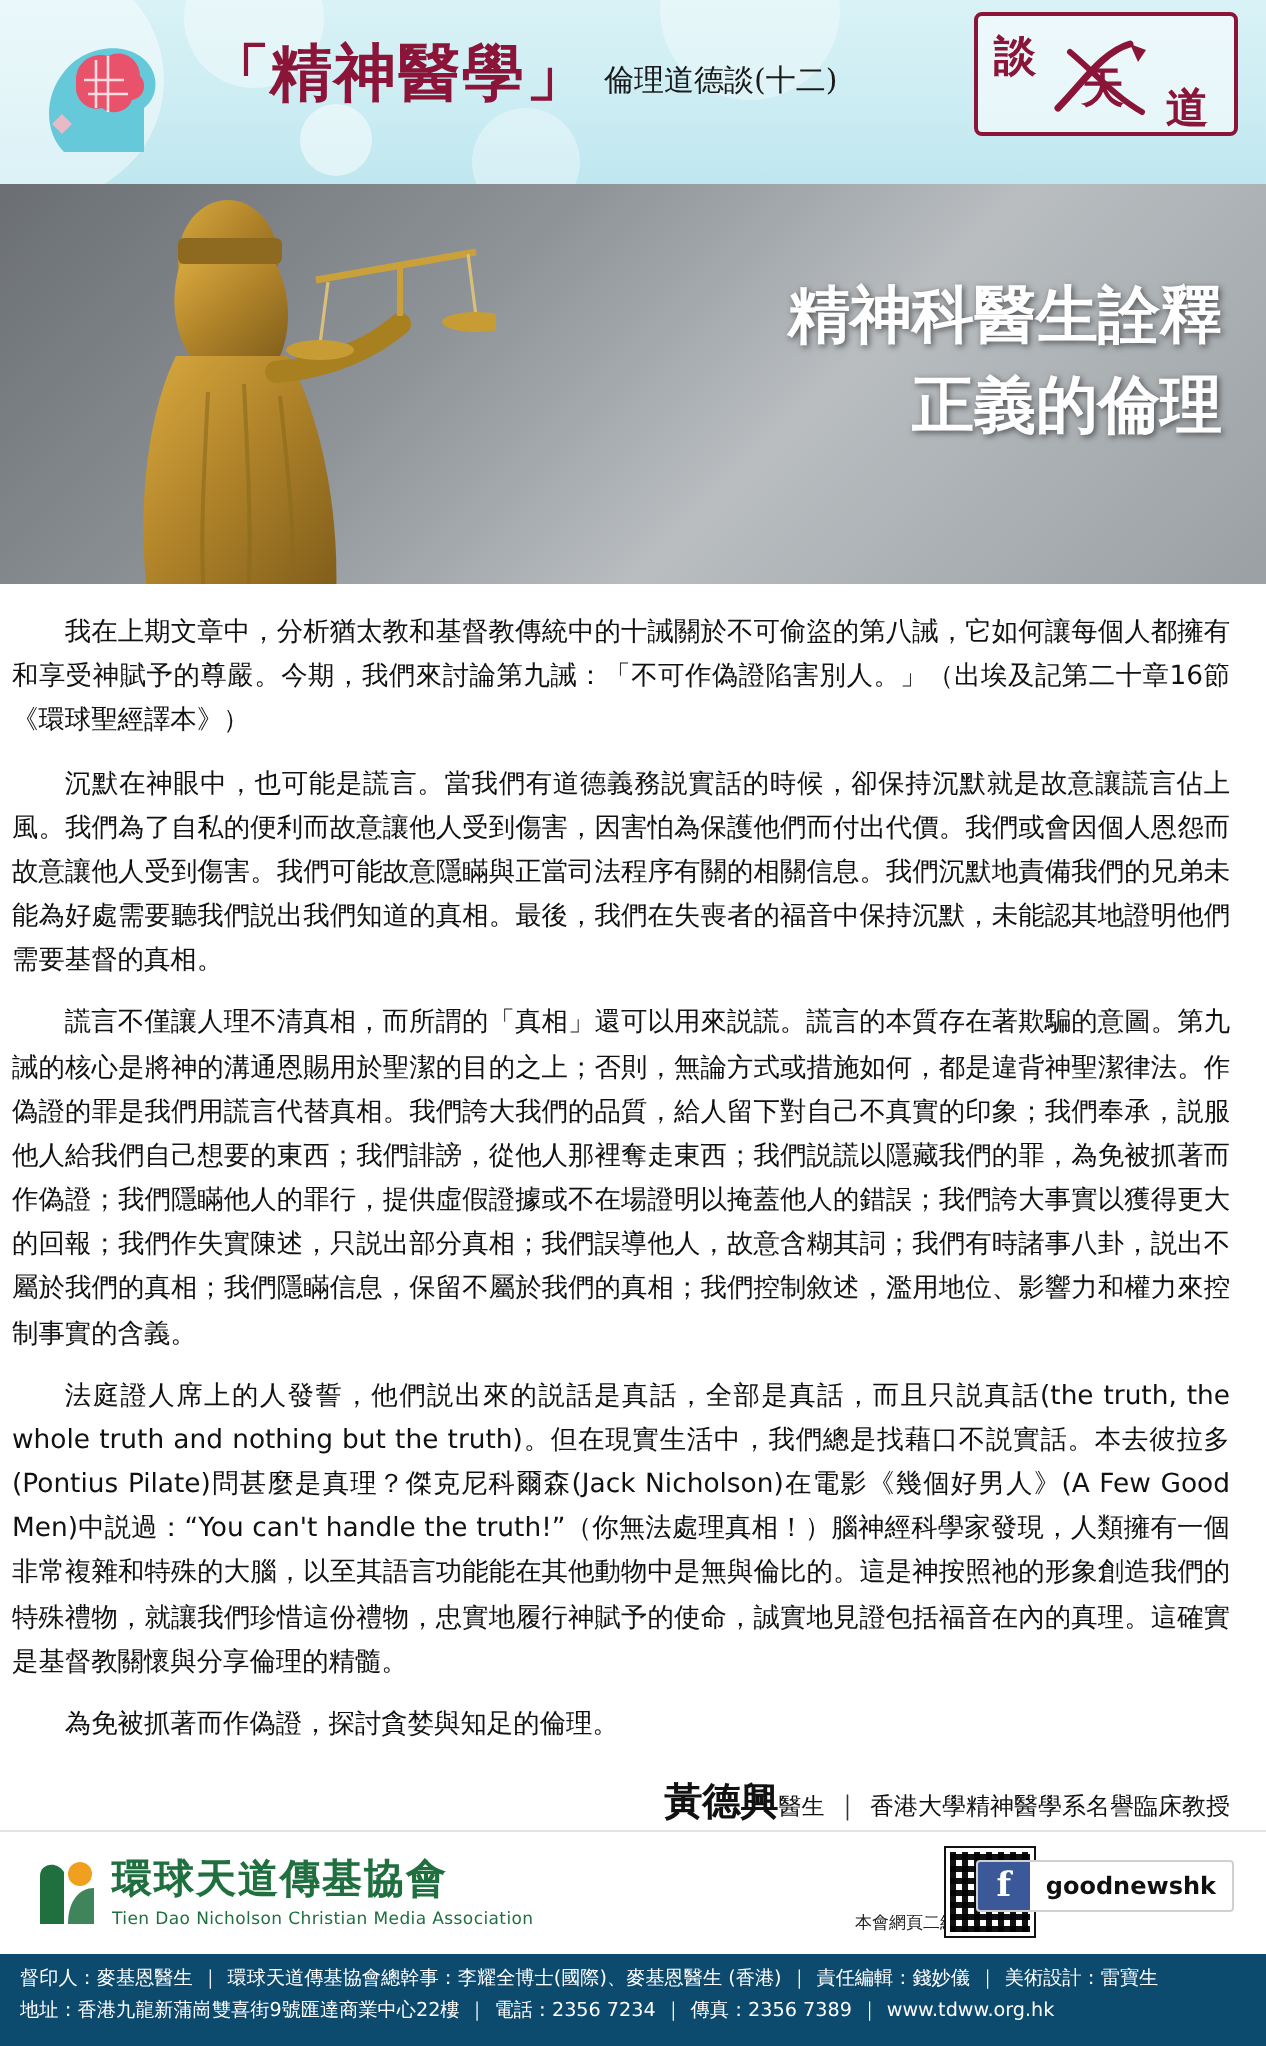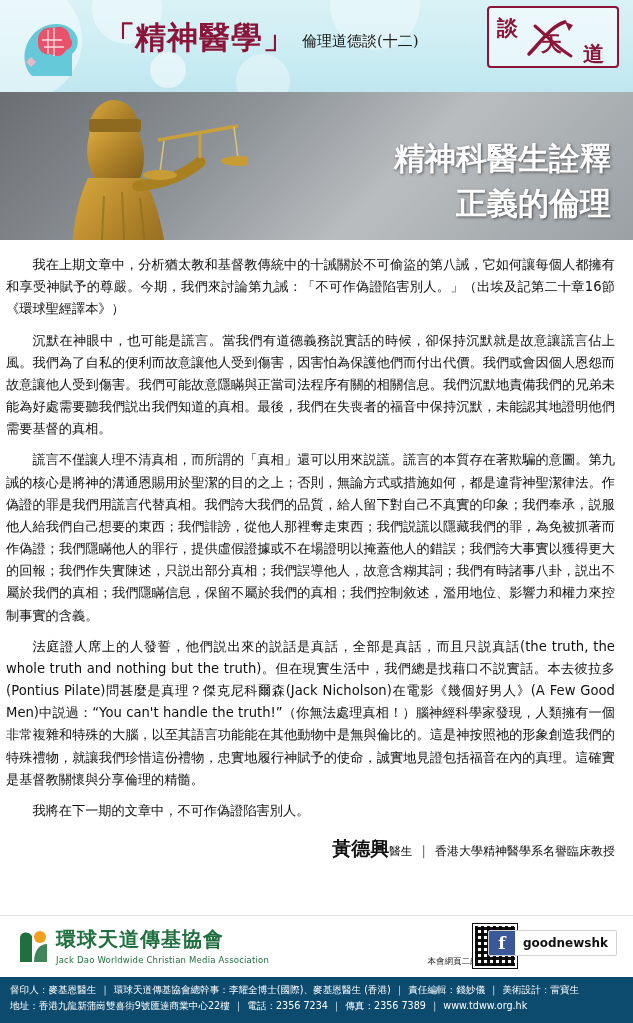--- a/index.html
+++ b/index.html
@@ -89,21 +89,21 @@
   .bb-c { left: 94px; top: 32px; }
   .bb-brush {
     position: absolute;
     left: 36px; top: 10px;
     width: 60px; height: 44px;
   }
 
   
   .hero {
     position: relative;
-    height: 148px;
+    height: 200px;
     background: linear-gradient(135deg, #6b6f74 0%, #8e9398 35%, #b9bdc0 62%, #9aa0a4 100%);
     overflow: hidden;
   }
   .hero-statue {
     position: absolute;
     left: 18px; top: -6px;
     width: 230px; height: 214px;
   }
   .hero-heading {
     position: absolute;
@@ -314,37 +314,37 @@
       <div>精神科醫生詮釋</div>
       <div>正義的倫理</div>
     </div>
   </div>
 
   <div class="article">
     <p class="para">我在上期文章中，分析猶太教和基督教傳統中的十誡關於不可偷盜的第八誡，它如何讓每個人都擁有和享受神賦予的尊嚴。今期，我們來討論第九誡：「不可作偽證陷害別人。」（出埃及記第二十章16節《環球聖經譯本》）</p>
     <p class="para">沉默在神眼中，也可能是謊言。當我們有道德義務説實話的時候，卻保持沉默就是故意讓謊言佔上風。我們為了自私的便利而故意讓他人受到傷害，因害怕為保護他們而付出代價。我們或會因個人恩怨而故意讓他人受到傷害。我們可能故意隱瞞與正當司法程序有關的相關信息。我們沉默地責備我們的兄弟未能為好處需要聽我們説出我們知道的真相。最後，我們在失喪者的福音中保持沉默，未能認其地證明他們需要基督的真相。</p>
     <p class="para">謊言不僅讓人理不清真相，而所謂的「真相」還可以用來説謊。謊言的本質存在著欺騙的意圖。第九誡的核心是將神的溝通恩賜用於聖潔的目的之上；否則，無論方式或措施如何，都是違背神聖潔律法。作偽證的罪是我們用謊言代替真相。我們誇大我們的品質，給人留下對自己不真實的印象；我們奉承，説服他人給我們自己想要的東西；我們誹謗，從他人那裡奪走東西；我們説謊以隱藏我們的罪，為免被抓著而作偽證；我們隱瞞他人的罪行，提供虛假證據或不在場證明以掩蓋他人的錯誤；我們誇大事實以獲得更大的回報；我們作失實陳述，只説出部分真相；我們誤導他人，故意含糊其詞；我們有時諸事八卦，説出不屬於我們的真相；我們隱瞞信息，保留不屬於我們的真相；我們控制敘述，濫用地位、影響力和權力來控制事實的含義。</p>
     <p class="para">法庭證人席上的人發誓，他們説出來的説話是真話，全部是真話，而且只説真話(the truth, the whole truth and nothing but the truth)。但在現實生活中，我們總是找藉口不説實話。本去彼拉多(Pontius Pilate)問甚麼是真理？傑克尼科爾森(Jack Nicholson)在電影《幾個好男人》(A Few Good Men)中説過：“You can't handle the truth!”（你無法處理真相！）腦神經科學家發現，人類擁有一個非常複雜和特殊的大腦，以至其語言功能能在其他動物中是無與倫比的。這是神按照祂的形象創造我們的特殊禮物，就讓我們珍惜這份禮物，忠實地履行神賦予的使命，誠實地見證包括福音在內的真理。這確實是基督教關懷與分享倫理的精髓。</p>
-    <p class="para">我將在下一期的文章中，不可作偽證陷害別人。</p>
+    <p class="para">為免被抓著而作偽證，探討貪婪與知足的倫理。</p>
 
     <div class="byline">
       <span class="bl-name">黃德興</span><span class="bl-role">醫生</span><span class="bl-sep">｜</span><span class="bl-affil">香港大學精神醫學系名譽臨床教授</span>
     </div>
   </div>
 
   <div class="footer">
     <div class="footer-top">
       <svg class="org-logo-mark" viewBox="0 0 34 36">
         <path d="M4 34 L4 10 C4 4 12 2 16 8 L16 34 Z" fill="#1f6f3f"></path>
         <circle cx="24" cy="9" r="6" fill="#f0a01e"></circle>
         <path d="M18 34 C18 22 24 16 31 16 L31 34 Z" fill="#1f6f3f" opacity=".85"></path>
       </svg>
       <div class="org-names">
         <div class="org-cn">環球天道傳基協會</div>
-        <div class="org-en">Jack Dao Worldwide Christian Media Association</div>
+        <div class="org-en">Tien Dao Nicholson Christian Media Association</div>
       </div>
 
       <div class="qr-label">本會網頁二維碼</div>
       <div class="qr-box"></div>
 
       <div class="fb-box">
         <div class="fb-icon">f</div>
         <div class="fb-text">goodnewshk</div>
       </div>
     </div>

